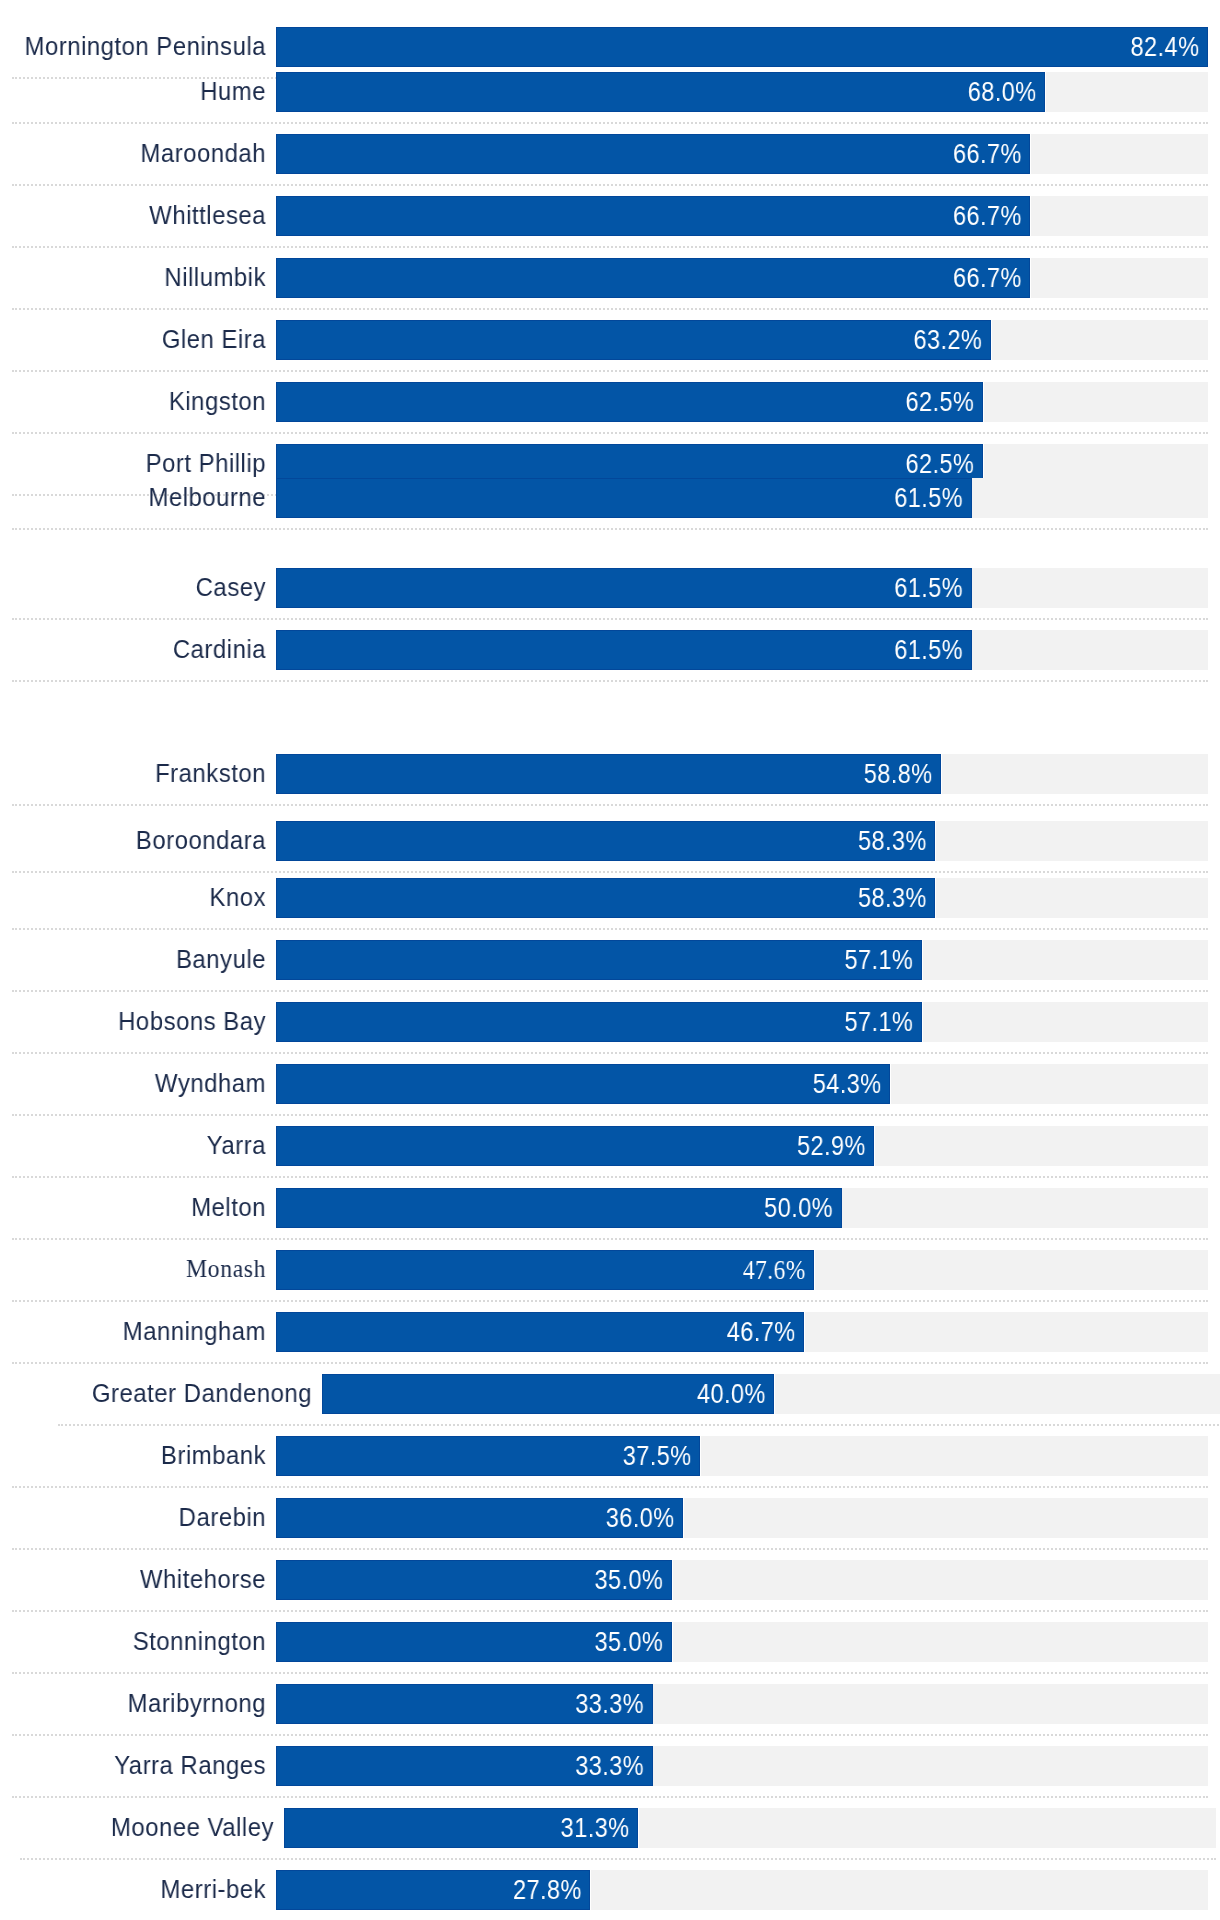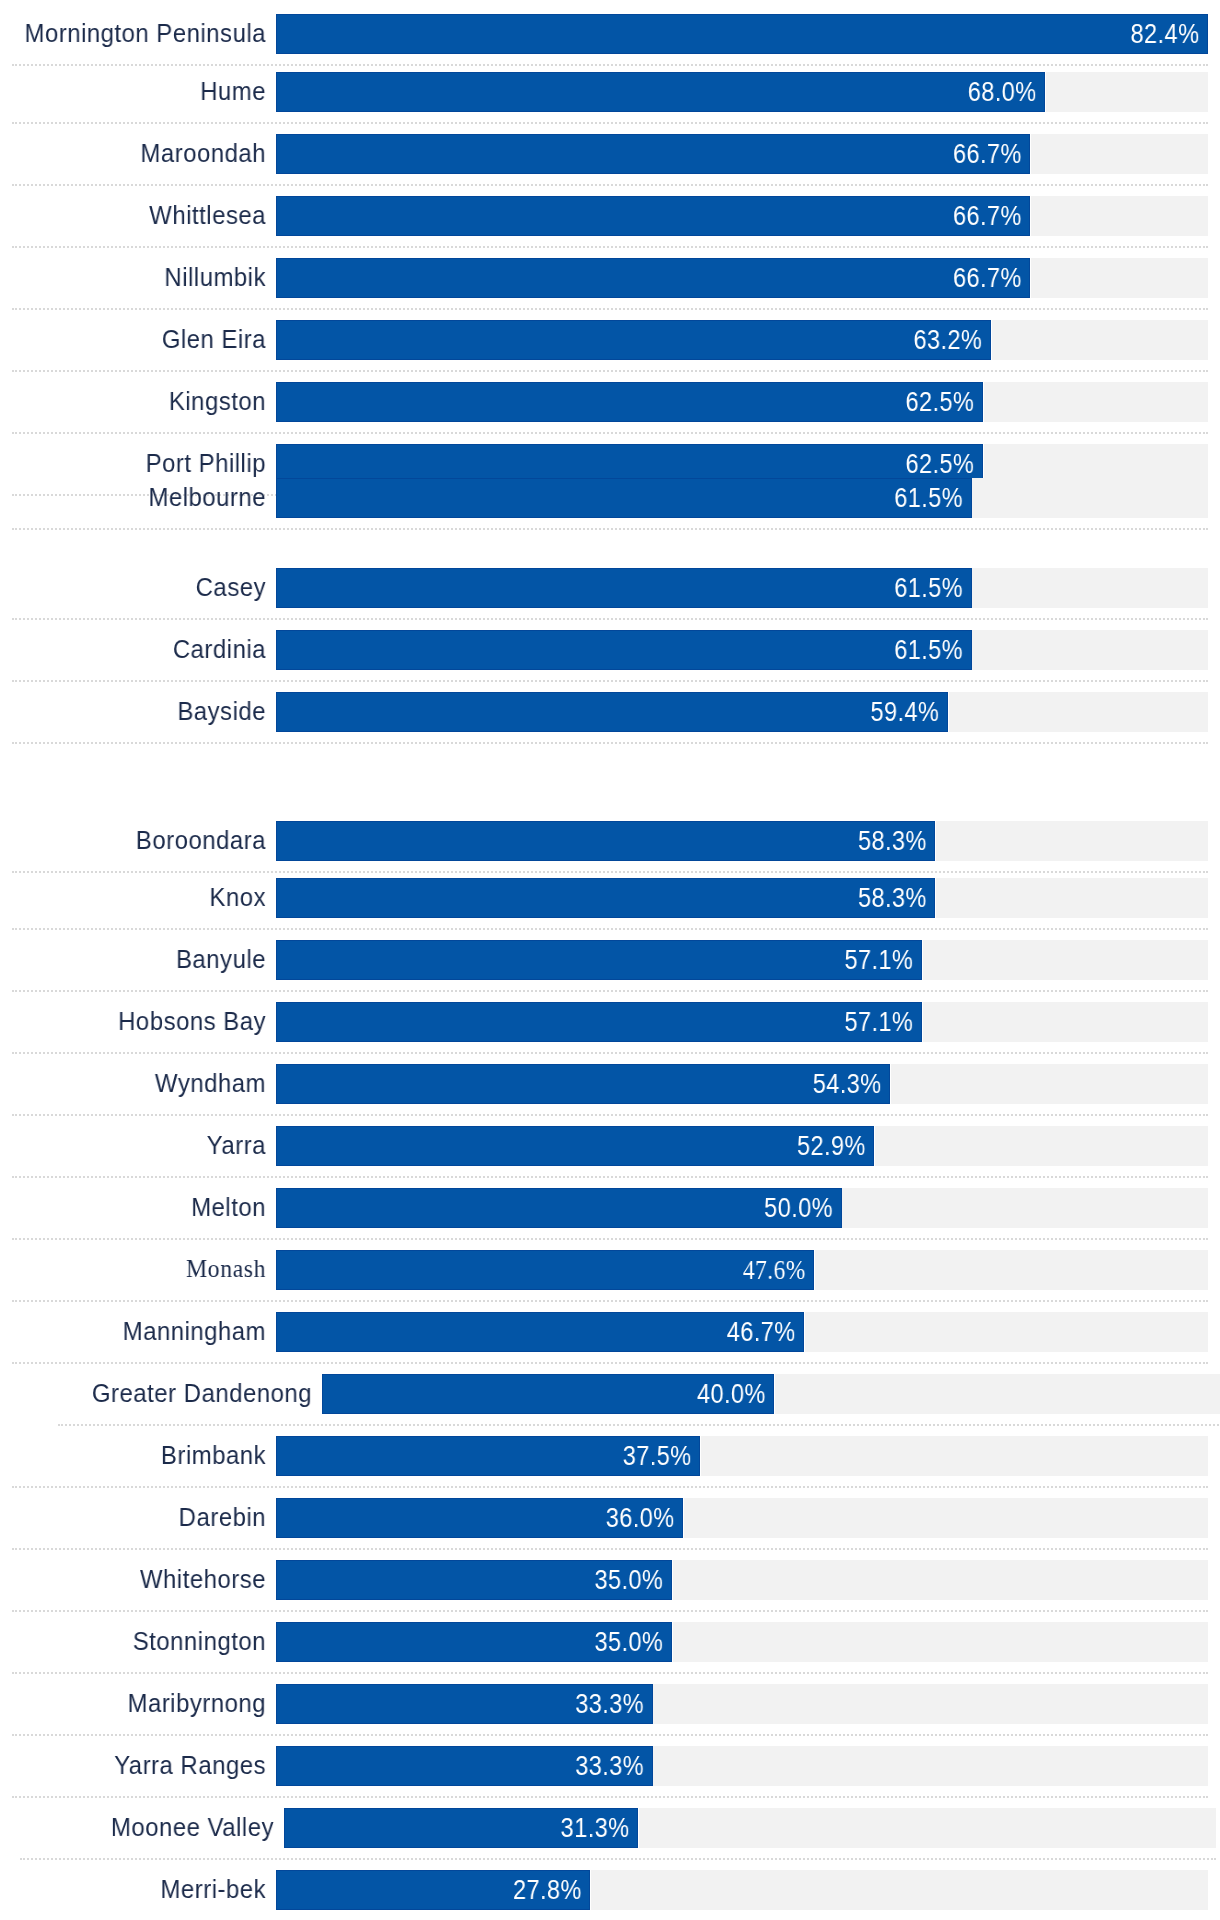--- a/index.html
+++ b/index.html
@@ -67,21 +67,21 @@
     left: 12px;
     width: 1196px;
     height: 0;
     border-top: 2px dotted #d9d9d9;
   }
 </style>
 </head>
 <body>
 
 <div id="chart">
-  <div class="row" style="top: 4px; height: 62px;">
+  <div class="row" style="top: 17px; height: 62px;">
     <div class="track" style="left: 1208.8px; top: 10.2px; width: 0px; height: 39.8px;"></div>
     <div class="bar" style="left: 276px; top: 10.2px; width: 932px; height: 39.8px;"></div>
     <div class="cat-label" style="width: 266px; top: 15.9px;">Mornington Peninsula</div>
     <div class="val-label" style="width: 1199.4px; top: 16.8px;">82.4%</div>
     <div class="divider" style="top: 59.9px;"></div>
   </div>
 
   <div class="row" style="top: 62px; height: 62px;">
     <div class="track" style="left: 1045.93px; top: 10.2px; width: 162.074px; height: 39.8px;"></div>
     <div class="bar" style="left: 276px; top: 10.2px; width: 769.126px; height: 39.8px;"></div>
@@ -155,28 +155,28 @@
   </div>
 
   <div class="row" style="top: 620px; height: 62px;">
     <div class="track" style="left: 972.407px; top: 10.2px; width: 235.593px; height: 39.8px;"></div>
     <div class="bar" style="left: 276px; top: 10.2px; width: 695.607px; height: 39.8px;"></div>
     <div class="cat-label" style="width: 266px; top: 15.9px;">Cardinia</div>
     <div class="val-label" style="width: 963.007px; top: 16.8px;">61.5%</div>
     <div class="divider" style="top: 59.9px;"></div>
   </div>
 
-  <div class="row" style="top: 682px; height: 62px;">
-    <div class="track" style="left: 948.654px; top: 10.2px; width: 259.346px; height: 39.8px;"></div>
-    <div class="bar" style="left: 276px; top: 10.2px; width: 671.854px; height: 39.8px;"></div>
-    <div class="cat-label" style="width: 266px; top: 15.9px;">Bayside</div>
-    <div class="val-label" style="width: 939.254px; top: 16.8px;">59.4%</div>
-    <div class="divider" style="top: 59.9px;"></div>
-  </div>
-
+
+  <div class="row" style="top: 744px; height: 62px;">
+    <div class="track" style="left: 941.868px; top: 10.2px; width: 266.132px; height: 39.8px;"></div>
+    <div class="bar" style="left: 276px; top: 10.2px; width: 665.068px; height: 39.8px;"></div>
+    <div class="cat-label" style="width: 266px; top: 15.9px;">Frankston</div>
+    <div class="val-label" style="width: 932.468px; top: 16.8px;">58.8%</div>
+    <div class="divider" style="top: 59.9px;"></div>
+  </div>
 
   <div class="row" style="top: 811px; height: 62px;">
     <div class="track" style="left: 936.213px; top: 10.2px; width: 271.787px; height: 39.8px;"></div>
     <div class="bar" style="left: 276px; top: 10.2px; width: 659.413px; height: 39.8px;"></div>
     <div class="cat-label" style="width: 266px; top: 15.9px;">Boroondara</div>
     <div class="val-label" style="width: 926.813px; top: 16.8px;">58.3%</div>
     <div class="divider" style="top: 59.9px;"></div>
   </div>
 
   <div class="row" style="top: 868px; height: 62px;">

